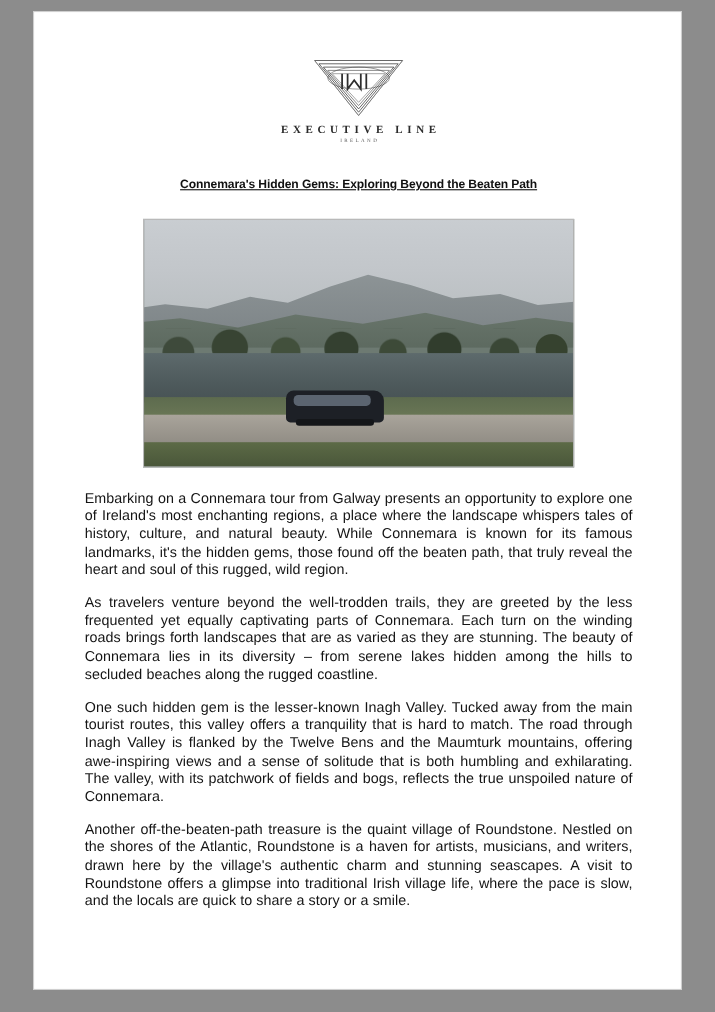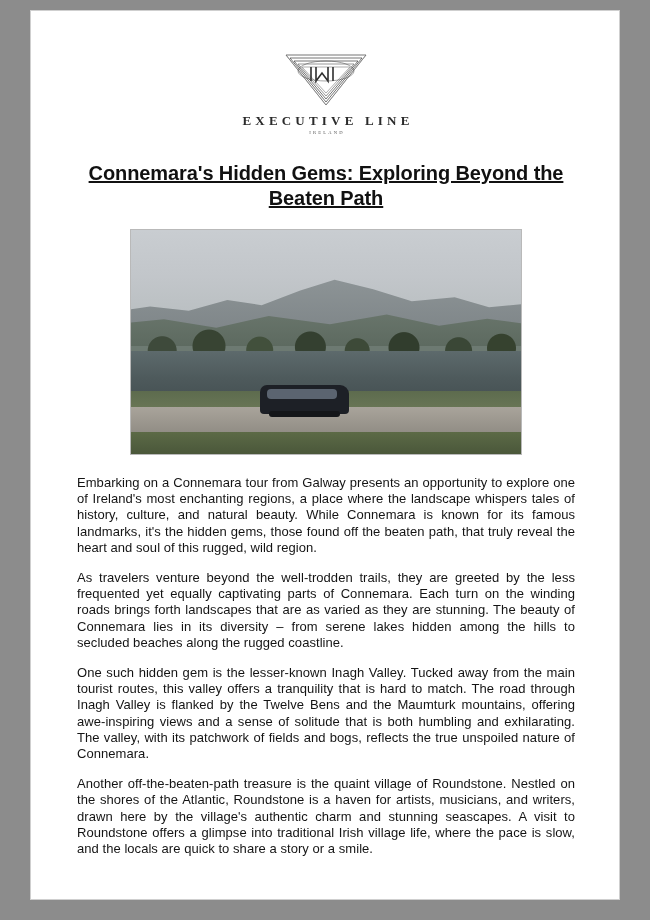--- a/index.html
+++ b/index.html
@@ -42,40 +42,40 @@
   }
   .logo-mark {
     width: 96px;
     height: 62px;
     position: relative;
   }
   .logo-mark svg { display: block; }
   .logo-text {
     margin-top: 4px;
     font-family: "Liberation Serif", serif;
-    font-size: 13px;
+    font-size: 10px;
     letter-spacing: 4.2px;
     color: #2b2b2b;
     font-weight: 700;
     text-indent: 4px;
   }
   .logo-sub {
     margin-top: 1px;
     font-family: "Liberation Serif", serif;
     font-size: 4.6px;
     letter-spacing: 2.2px;
     color: #555;
     text-indent: 2px;
   }
 
   
   h1.doc-title {
     margin: 26px 0 0 0;
     font-family: "Liberation Sans", sans-serif;
-    font-size: 20px;
+    font-size: 11px;
     line-height: 25px;
     font-weight: bold;
     text-align: center;
     text-decoration: underline;
     color: #111111;
     letter-spacing: -0.1px;
   }
 
   
   .hero {

